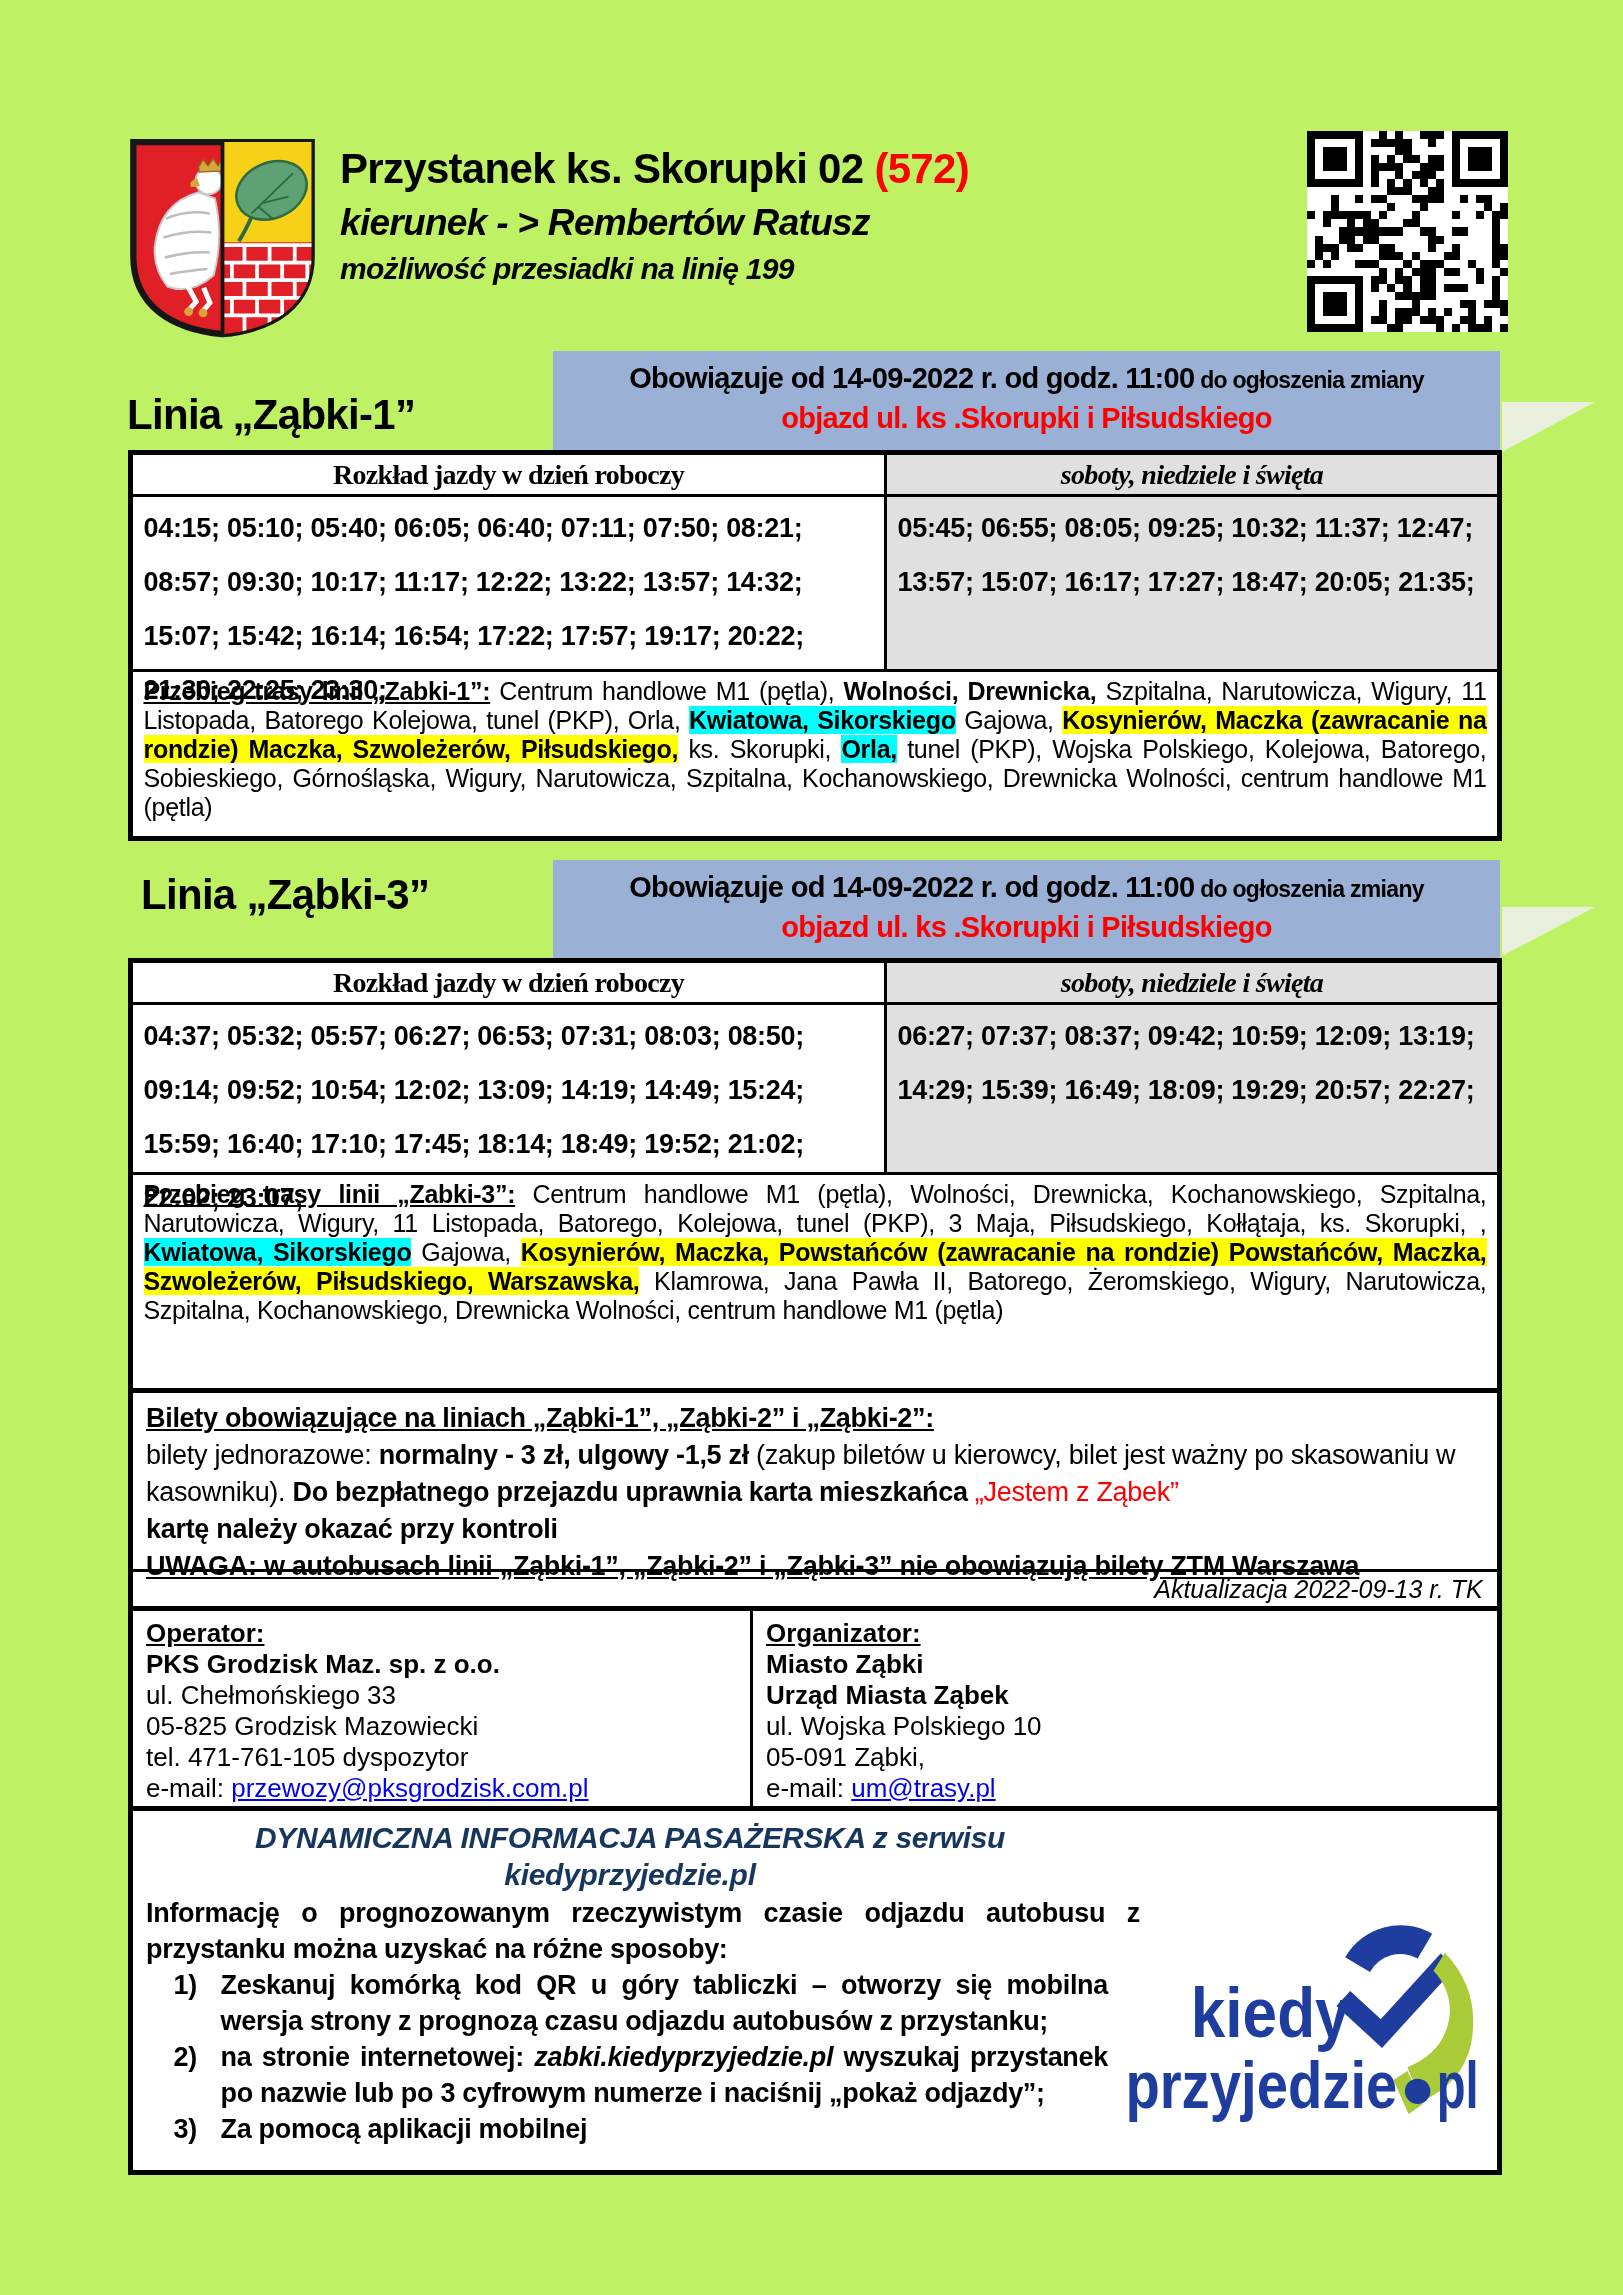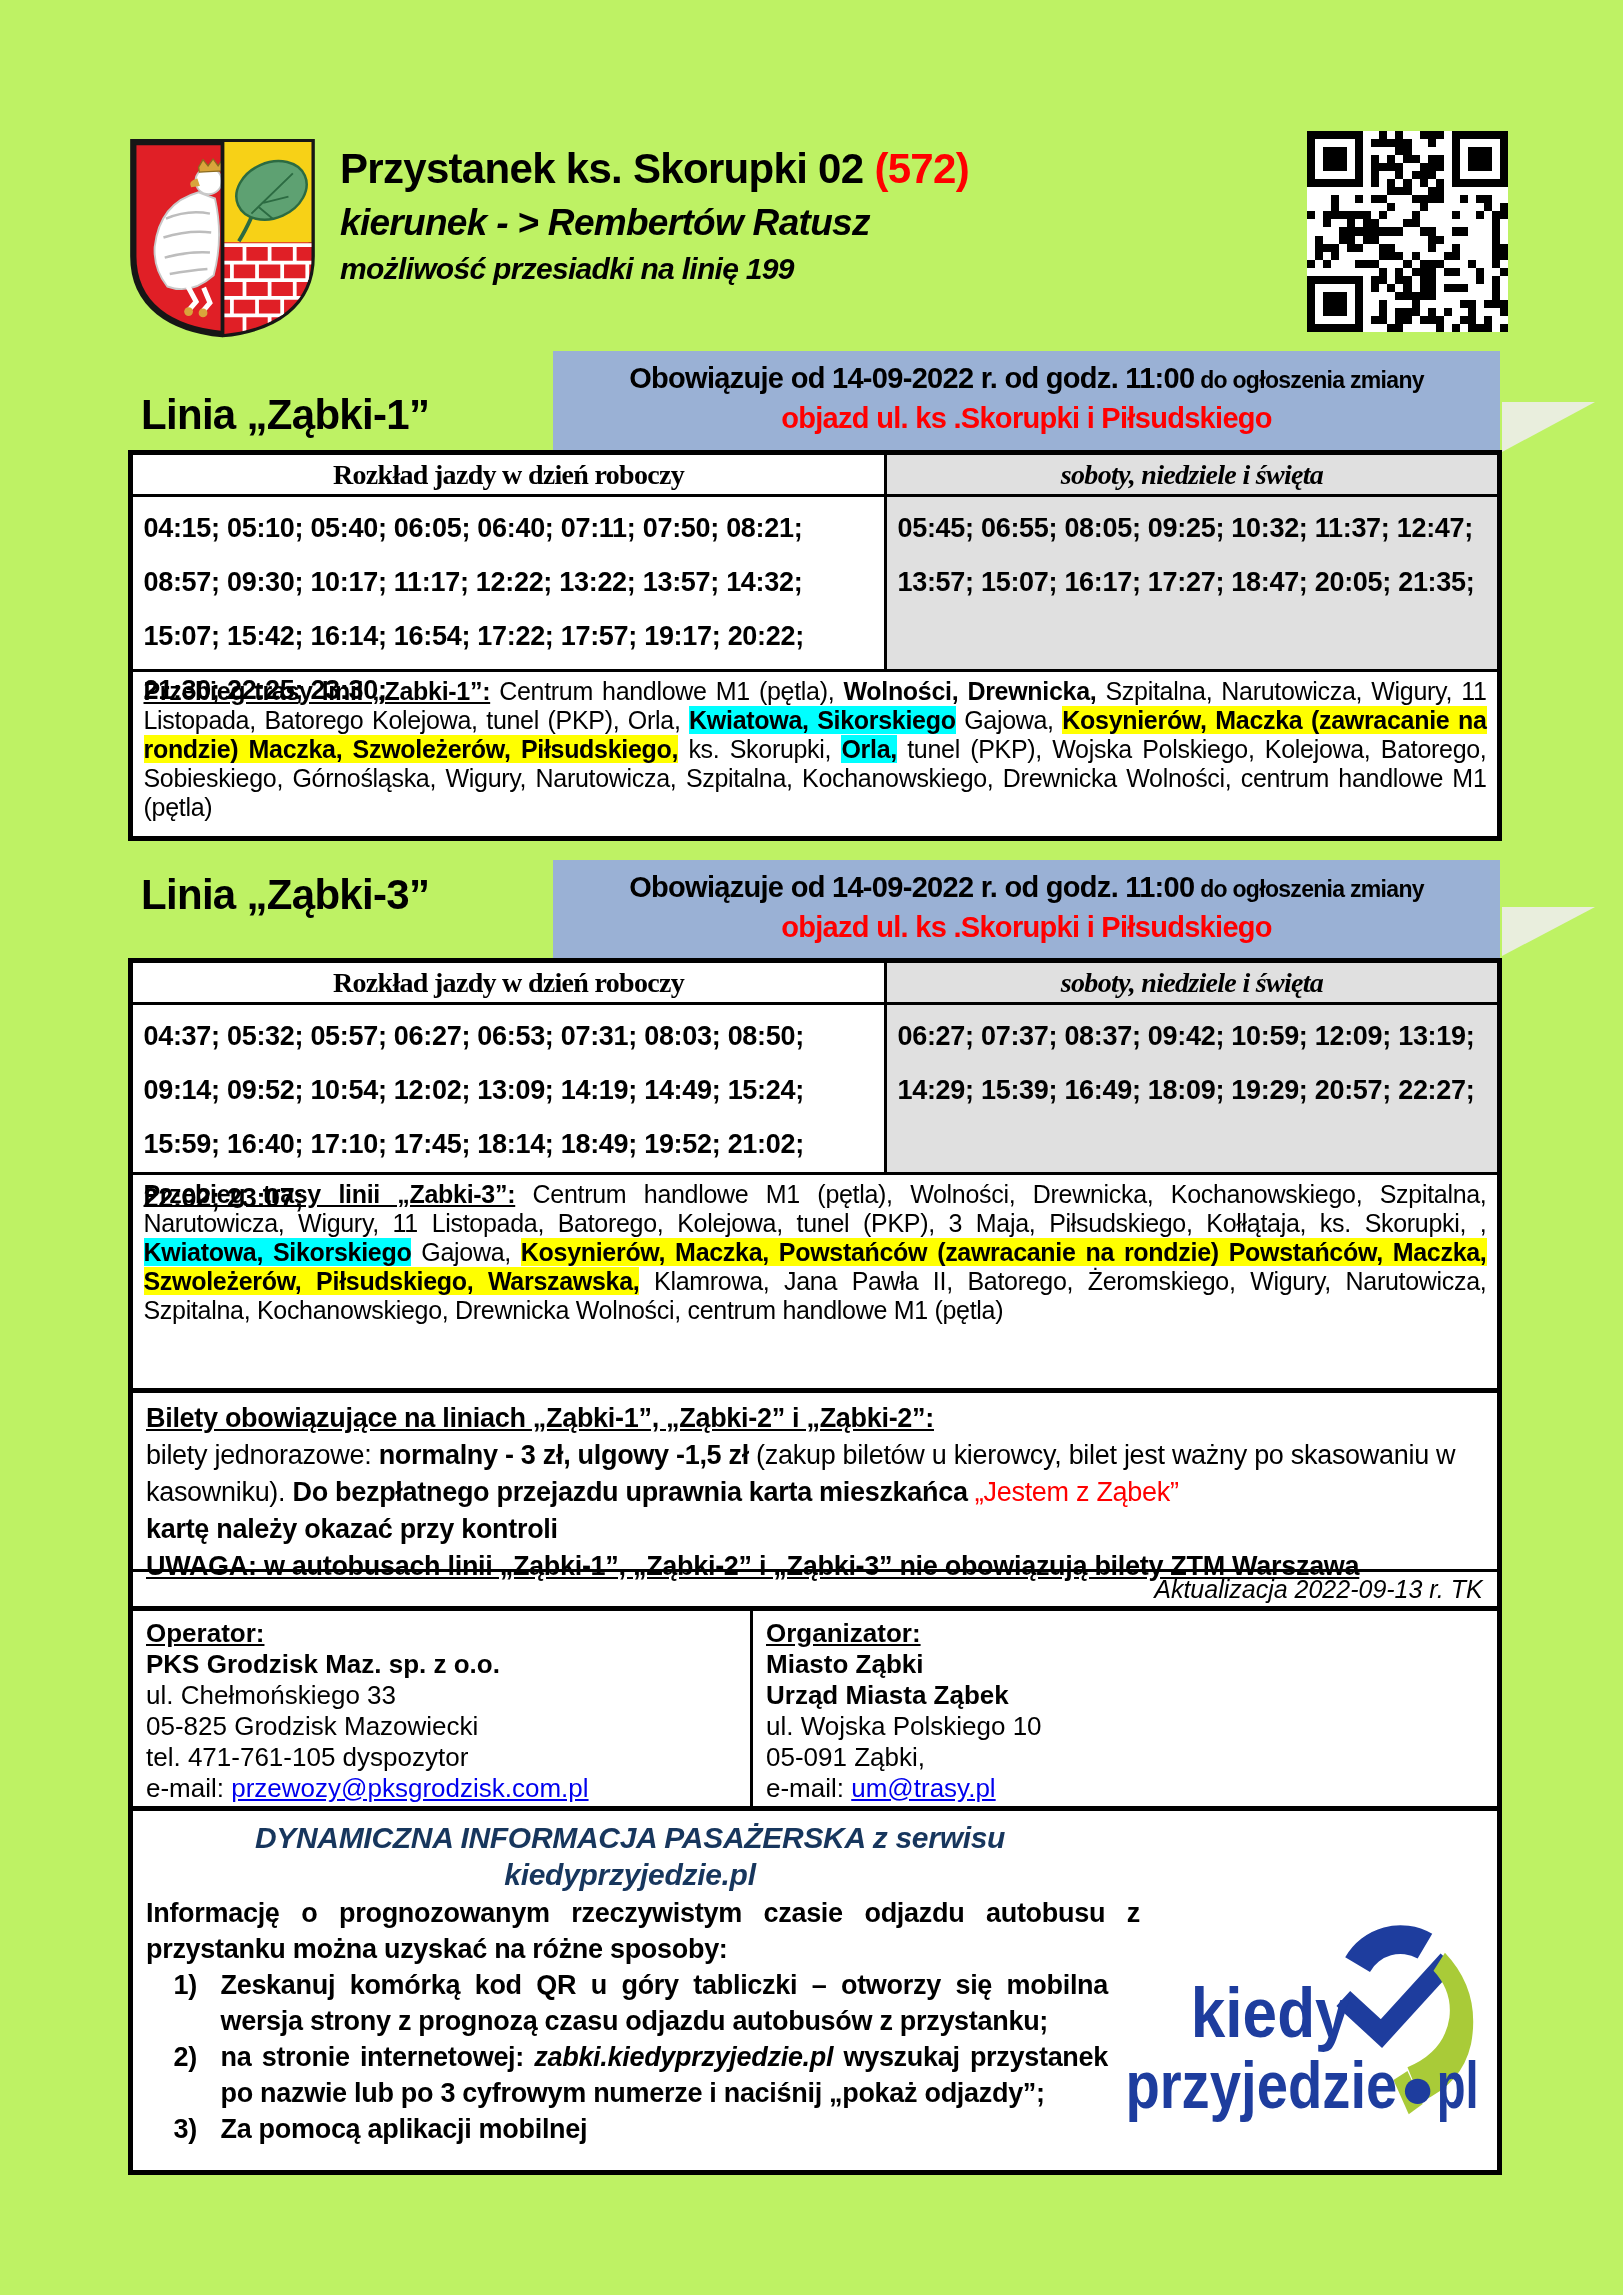--- a/index.html
+++ b/index.html
@@ -12,21 +12,21 @@
   #crest { left:127px; top:137px; width:191px; height:201px; }
   #header-block { left:340px; top:145px; width:962px; }
   .stop-title { font-size:42px; font-weight:bold; letter-spacing:-0.7px; white-space:nowrap; }
   .stop-num { color:#ff0000; }
   .direction { font-size:37px; font-weight:bold; font-style:italic; margin-top:9.2px; letter-spacing:-0.7px; }
   .transfer { font-size:30px; font-weight:bold; font-style:italic; margin-top:7.9px; letter-spacing:-0.7px; }
   #qr { left:1307px; top:131px; width:201px; height:201px; }
 
   
   .line-label { font-size:42px; font-weight:bold; letter-spacing:-0.7px; }
-  #label1 { left:141px; top:391px; }
+  #label1 { left:127px; top:391px; }
   #label3 { left:141px; top:871px; }
   .bluebox { background:#9ab1d5; text-align:center; padding-top:10.5px; }
   #bb1 { left:553px; top:351px; width:947px; height:99px; }
   #bb3 { left:553px; top:860px; width:947px; height:98px; }
   .bluebox .v1 { font-size:29px; font-weight:bold; letter-spacing:-0.7px; }
   .bluebox .v1 .seg-small { font-size:23px; }
   .bluebox .v2 { font-size:29px; font-weight:bold; color:#ff0000; margin-top:7.9px; letter-spacing:-0.7px; }
   .tri { background:#e9eedd; clip-path:polygon(0 0,100% 0,0 100%); }
   #tri1 { left:1502px; top:402px; width:93px; height:50px; }
   #tri3 { left:1502px; top:907px; width:93px; height:49px; }

